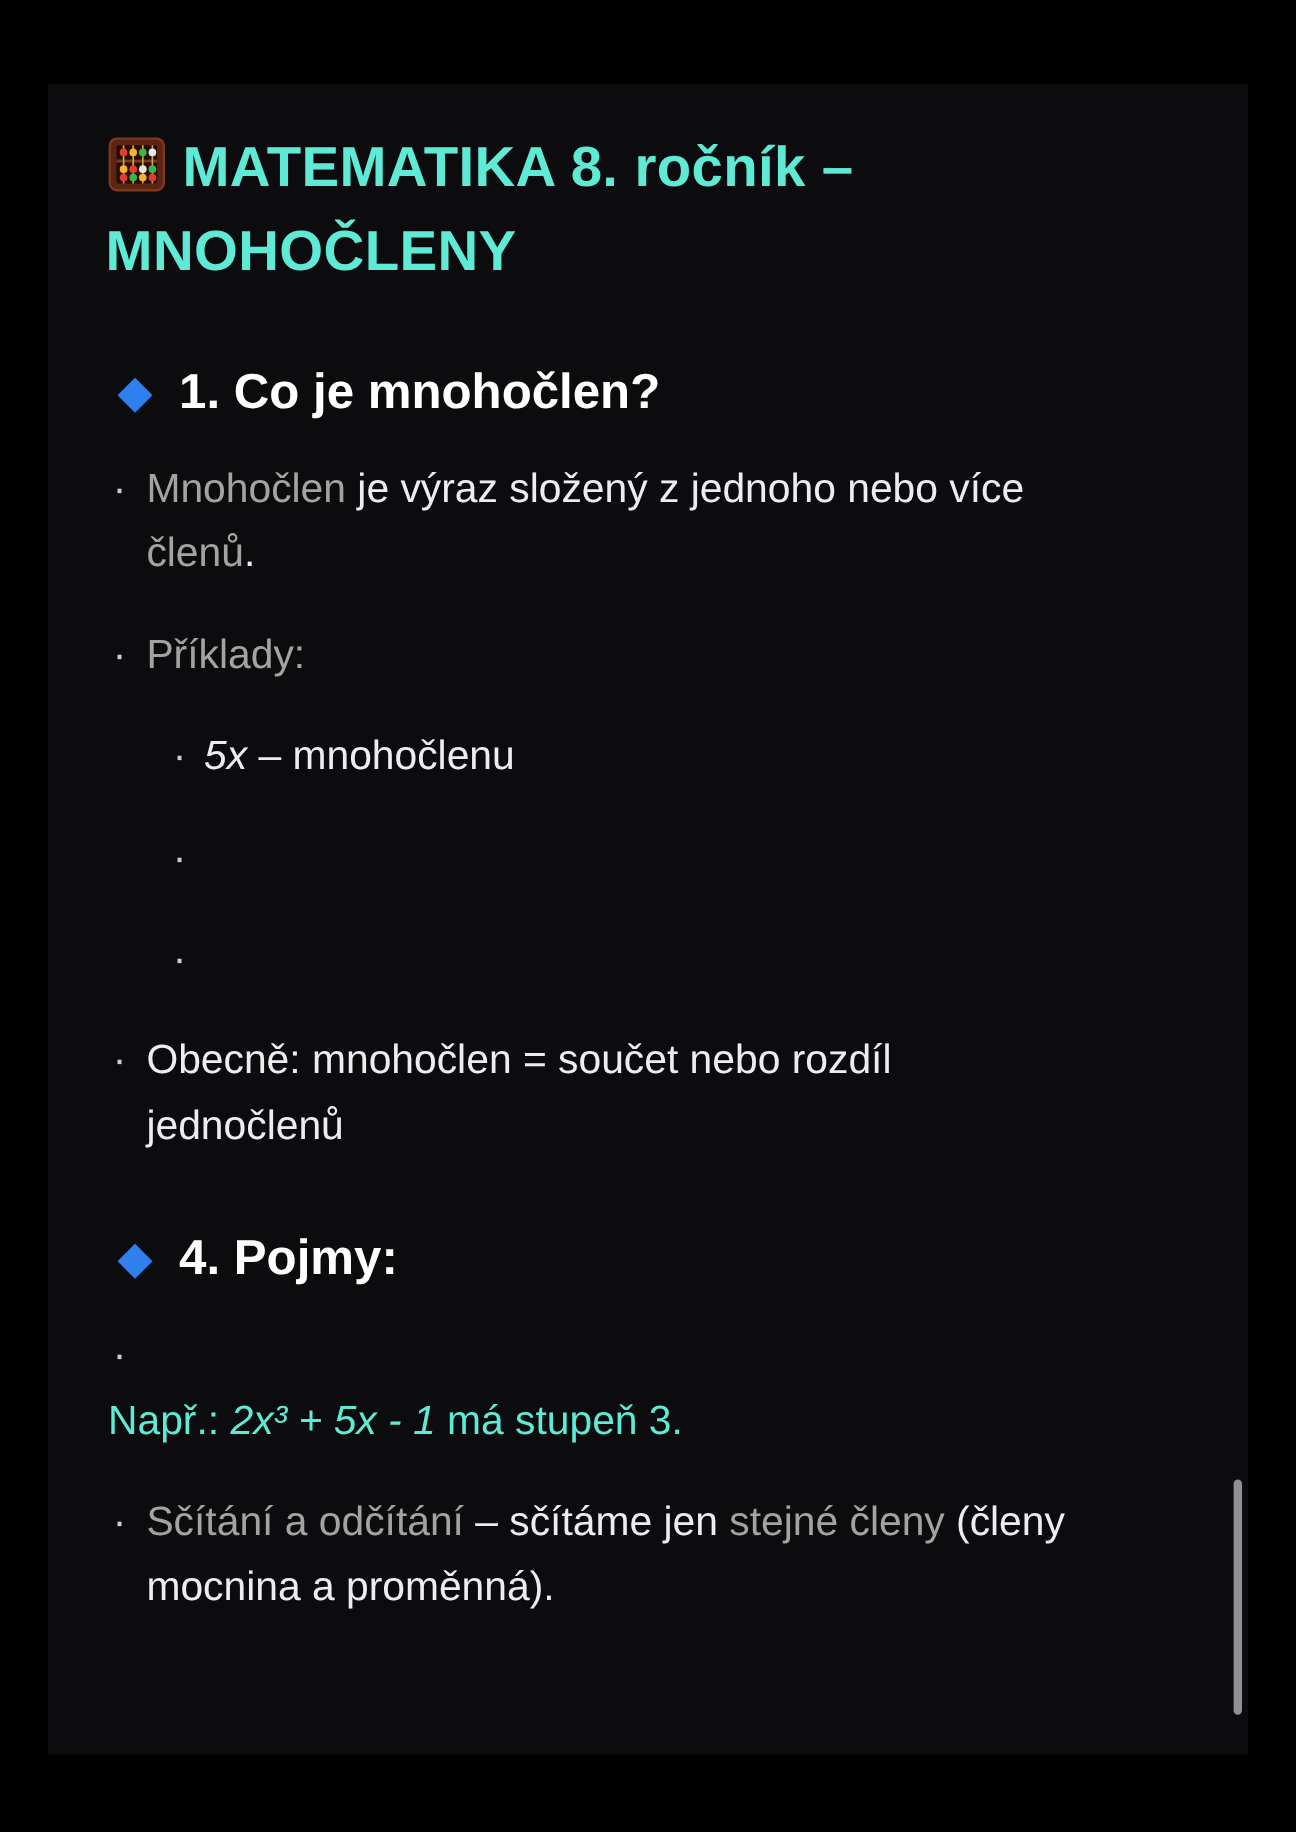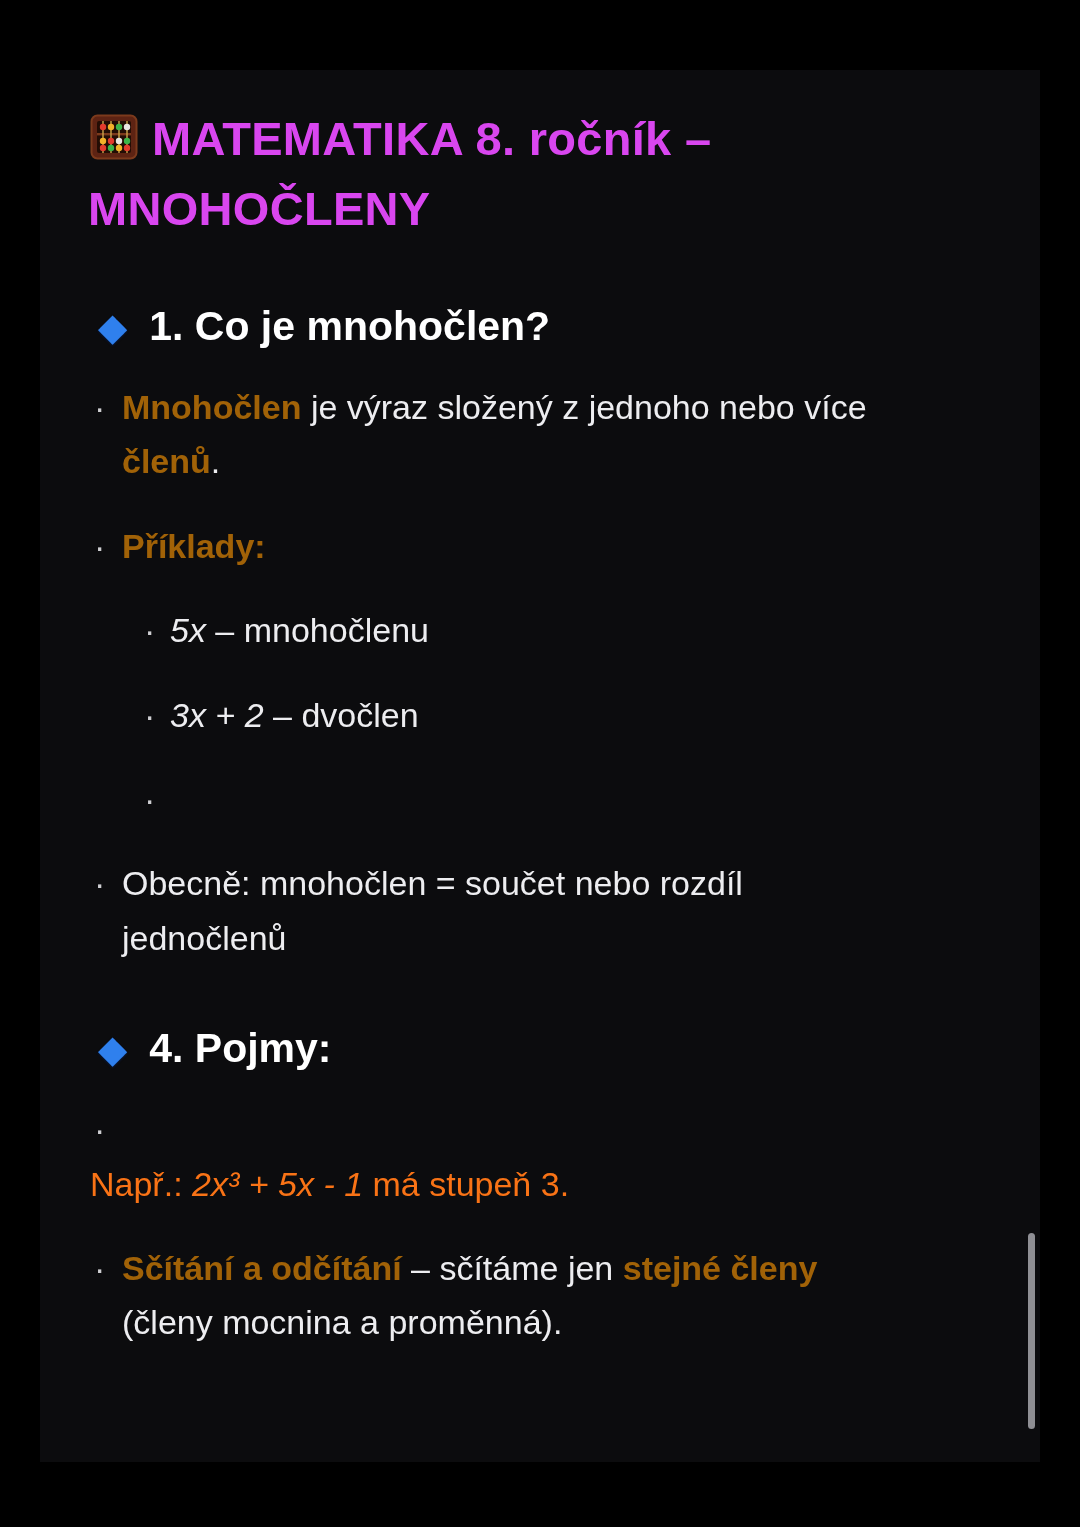--- a/index.html
+++ b/index.html
@@ -17,21 +17,21 @@
     width:1000px; height:1392px;
     background:#0c0c0e;
     box-sizing:border-box;
     padding:34px 48px 40px 48px;
   }
   h1.page-title {
     margin:0 0 12px 0;
     font-size:47px;
     font-weight:700;
     line-height:1.48;
-    color:#d946ef;
+    color:#5eead4;
     letter-spacing:.3px;
   }
   .abacus-wrap {
     display:inline-block;
     width:52px; height:48px;
     vertical-align:-6px;
     margin-right:12px;
   }
   h2.section-heading {
     display:flex;
@@ -64,24 +64,24 @@
     box-sizing:border-box;
   }
   .li.l2 { margin-left:52px; }
   .li.l2 .dot { flex:0 0 30px; width:30px; padding-left:4px; }
   .li .txt { max-width:790px; }
   .li.tight { margin-bottom:0; }
   .note {
     margin:0 0 0 2px;
     font-size:34px;
     line-height:1.6;
-    color:#f97316;
+    color:#5eead4;
     max-width:860px;
   }
-  .seg-b { font-weight:700; color:#a16207; }
+  .seg-b { font-weight:400; color:#a3a3a3; }
   .seg-i { font-style:italic;margin-top:40px; }
   .scroll-thumb {
     position:absolute;
     right:5px;
     top:1163px;
     width:7px;
     height:196px;
     border-radius:4px;
     background:#9d9da3;
     opacity:.9;
@@ -134,21 +134,20 @@
       <span class="txt"><span class="seg-b">Příklady:</span></span>
     </div>
 
     <div class="li l2">
       <span class="dot">·</span>
       <span class="txt"><span class="seg-i">5x</span><span> – mnohočlenu</span></span>
     </div>
 
     <div class="li l2">
       <span class="dot">·</span>
-      <span class="txt"><span class="seg-i">3x + 2</span><span> – dvočlen</span></span>
     </div>
 
     <div class="li l2">
       <span class="dot">·</span>
     </div>
 
     <div class="li l1">
       <span class="dot">·</span>
       <span class="txt"><span>Obecně: mnohočlen = součet nebo rozdíl jednočlenů</span></span>
     </div>

